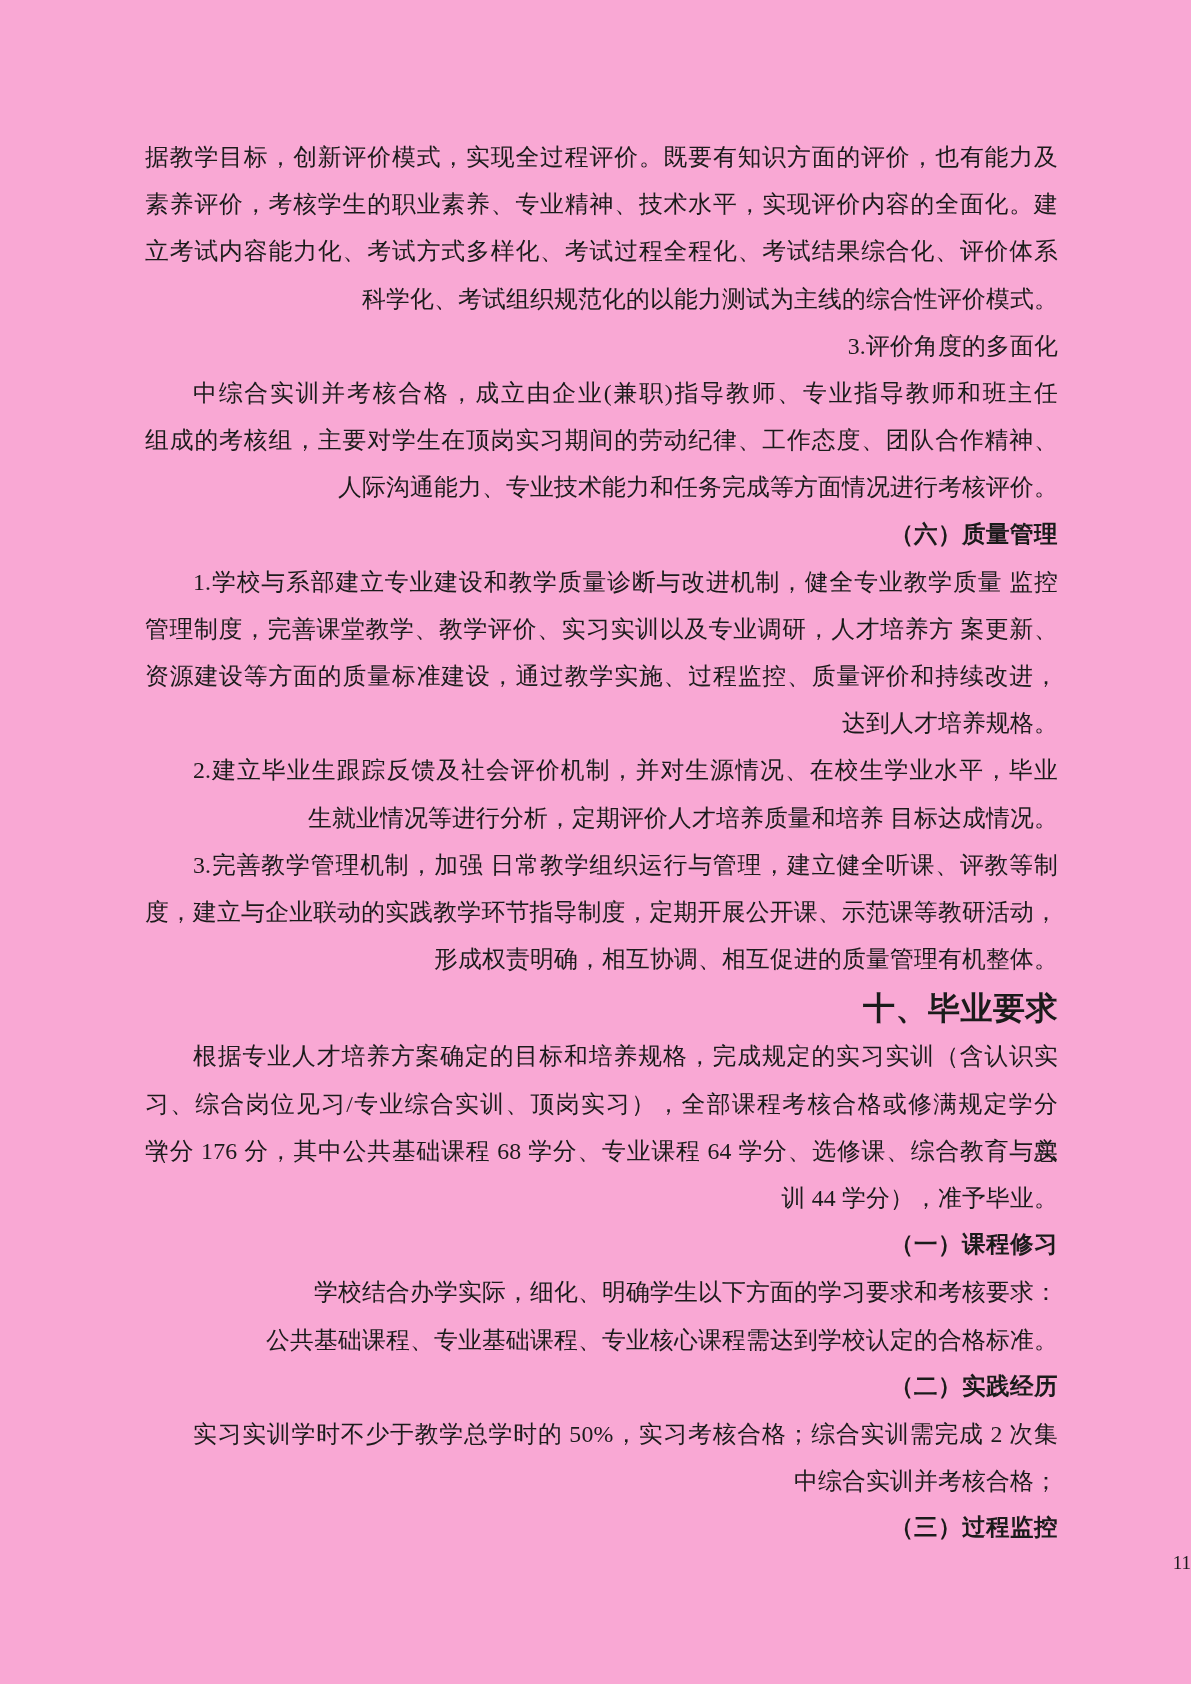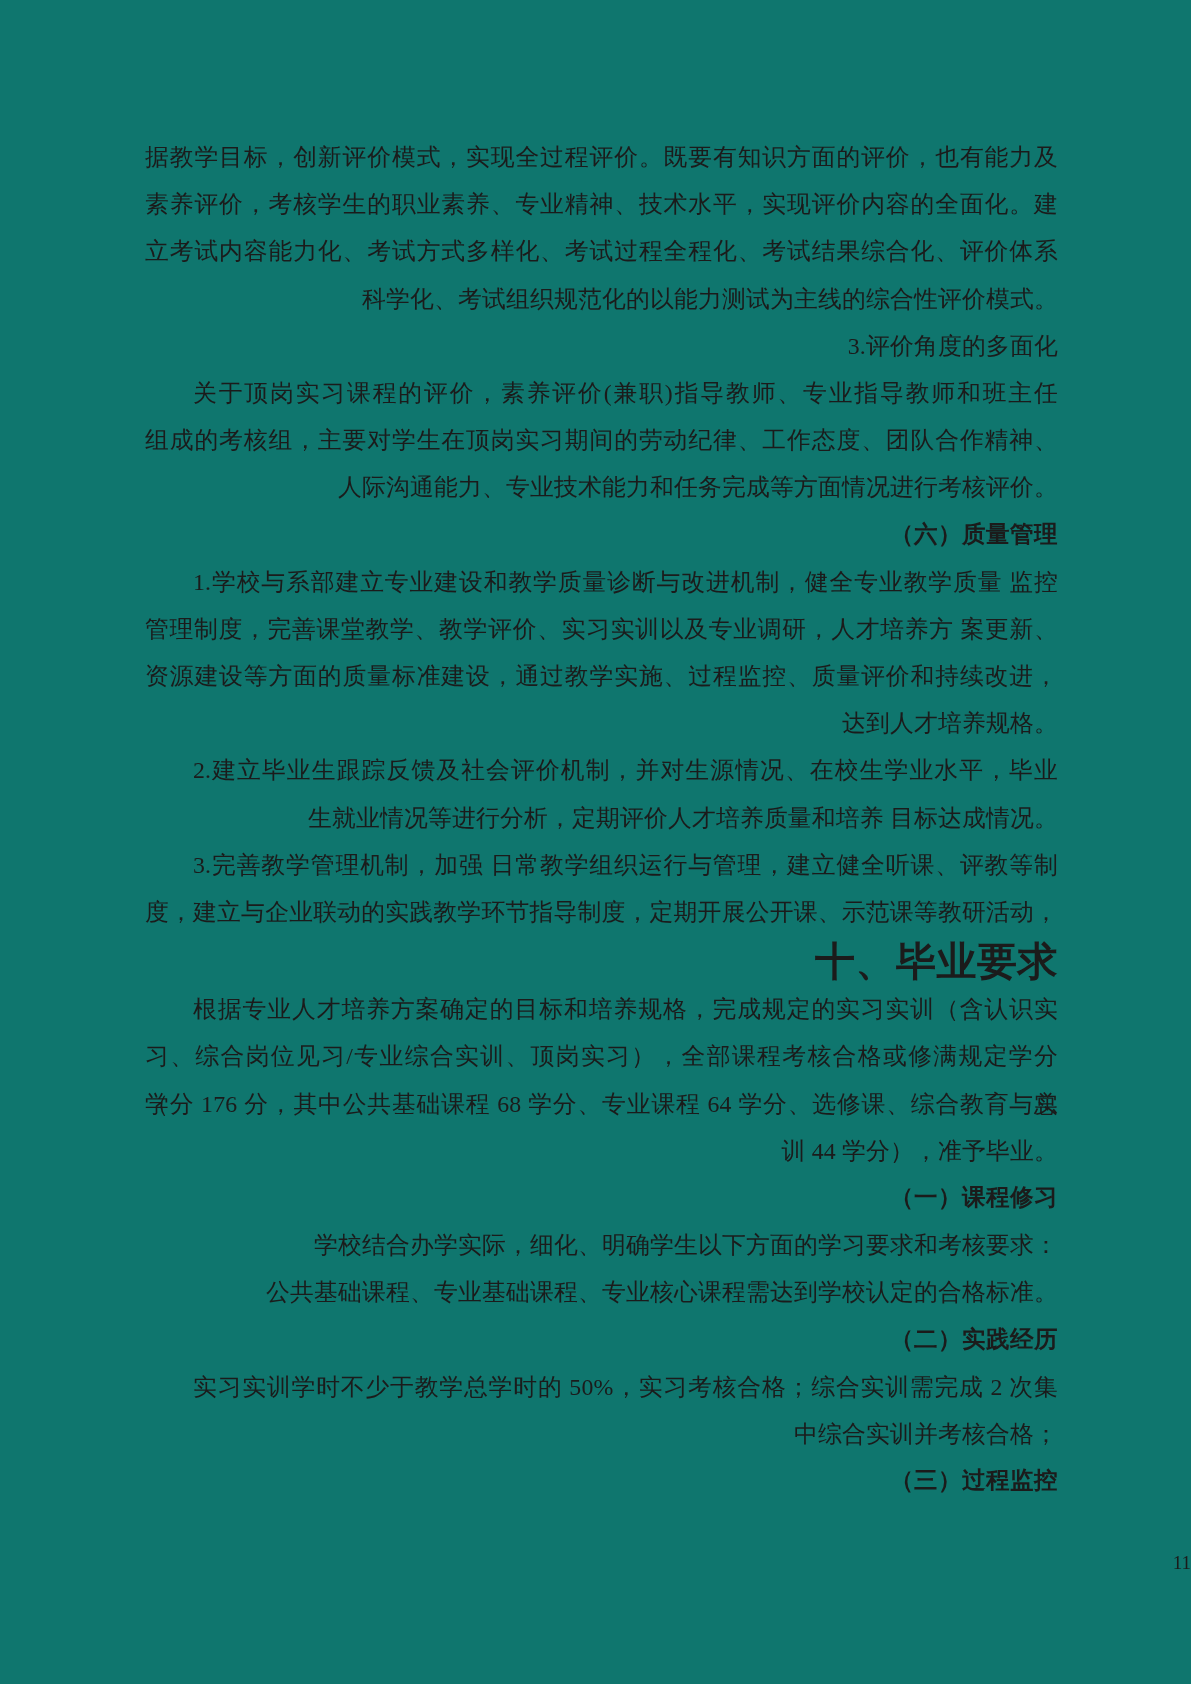--- a/index.html
+++ b/index.html
@@ -4,21 +4,21 @@
 <style>
   html, body {
     margin: 0;
     padding: 0;
     background: #ffffff;
   }
   .page {
     position: relative;
     width: 1191px;
     height: 1684px;
-    background: #0f766e;
+    background: #f9a8d4;
     color: #1b1b1b;
     font-family: "Liberation Serif", "DejaVu Serif", serif;
     overflow: hidden;
   }
   .content {
     position: absolute;
     left: 145px;
     top: 134px;
     width: 913px;
   }
@@ -38,21 +38,21 @@
   }
   .line.subheading {
     font-family: Liberation Mono, monospace;
     font-weight: 700;
     font-size: 23.5px;
     letter-spacing: 0.5px;
   }
   .line.section-heading {
     font-family: "DejaVu Sans", "Liberation Sans", sans-serif;
     font-weight: 700;
-    font-size: 40px;
+    font-size: 32px;
     height: 50px;
     line-height: 50px;
     letter-spacing: 0.5px;
   }
   .footer {
     position: absolute;
     left: 0;
     right: 0;
     top: 1552px;
     text-align: right;
@@ -64,32 +64,33 @@
 </head>
 <body>
 
 <div class="page">
   <div class="content" id="doc-body">
       <div class="line body fill">据教学目标，创新评价模式，实现全过程评价。既要有知识方面的评价，也有能力及</div>
       <div class="line body fill">素养评价，考核学生的职业素养、专业精神、技术水平，实现评价内容的全面化。建</div>
       <div class="line body fill">立考试内容能力化、考试方式多样化、考试过程全程化、考试结果综合化、评价体系</div>
       <div class="line body">科学化、考试组织规范化的以能力测试为主线的综合性评价模式。</div>
       <div class="line body indent">3.评价角度的多面化</div>
-      <div class="line body indent fill">关于顶岗实习课程的评价，素养评价(兼职)指导教师、专业指导教师和班主任</div>
+      <div class="line body indent fill">中综合实训并考核合格，成立由企业(兼职)指导教师、专业指导教师和班主任</div>
       <div class="line body fill">组成的考核组，主要对学生在顶岗实习期间的劳动纪律、工作态度、团队合作精神、</div>
       <div class="line body">人际沟通能力、专业技术能力和任务完成等方面情况进行考核评价。</div>
       <div class="line subheading indent">（六）质量管理</div>
       <div class="line body indent fill">1.学校与系部建立专业建设和教学质量诊断与改进机制，健全专业教学质量 监控</div>
       <div class="line body fill">管理制度，完善课堂教学、教学评价、实习实训以及专业调研，人才培养方 案更新、</div>
       <div class="line body fill">资源建设等方面的质量标准建设，通过教学实施、过程监控、质量评价和持续改进，</div>
       <div class="line body">达到人才培养规格。</div>
       <div class="line body indent fill">2.建立毕业生跟踪反馈及社会评价机制，并对生源情况、在校生学业水平，毕业</div>
       <div class="line body">生就业情况等进行分析，定期评价人才培养质量和培养 目标达成情况。</div>
       <div class="line body indent fill">3.完善教学管理机制，加强 日常教学组织运行与管理，建立健全听课、评教等制</div>
       <div class="line body fill">度，建立与企业联动的实践教学环节指导制度，定期开展公开课、示范课等教研活动，</div>
+      <div class="line body">形成权责明确，相互协调、相互促进的质量管理有机整体。</div>
       <div class="line section-heading">十、毕业要求</div>
       <div class="line body indent fill">根据专业人才培养方案确定的目标和培养规格，完成规定的实习实训（含认识实</div>
       <div class="line body fill">习、综合岗位见习/专业综合实训、顶岗实习），全部课程考核合格或修满规定学分（总</div>
       <div class="line body fill">学分 176 分，其中公共基础课程 68 学分、专业课程 64 学分、选修课、综合教育与实</div>
       <div class="line body">训 44 学分），准予毕业。</div>
       <div class="line subheading indent">（一）课程修习</div>
       <div class="line body indent">学校结合办学实际，细化、明确学生以下方面的学习要求和考核要求：</div>
       <div class="line body indent">公共基础课程、专业基础课程、专业核心课程需达到学校认定的合格标准。</div>
       <div class="line subheading indent">（二）实践经历</div>
       <div class="line body indent fill">实习实训学时不少于教学总学时的 50%，实习考核合格；综合实训需完成 2 次集</div>

